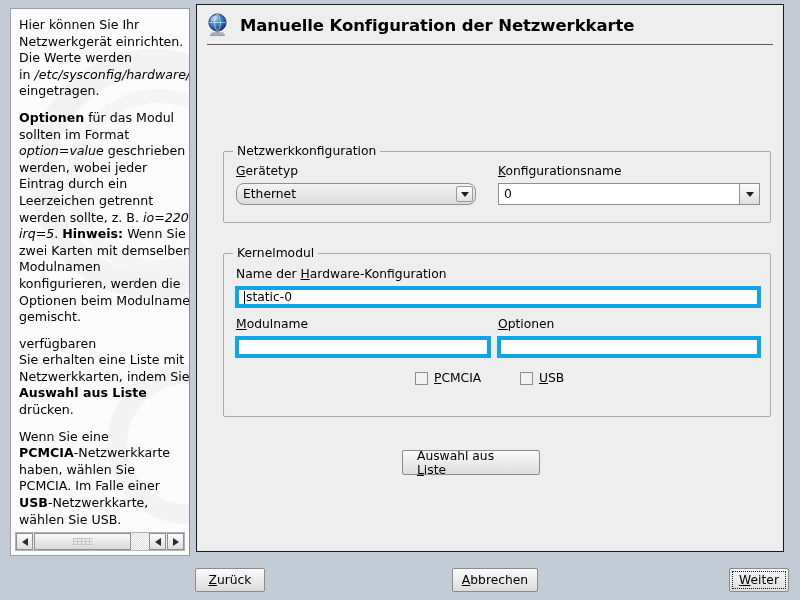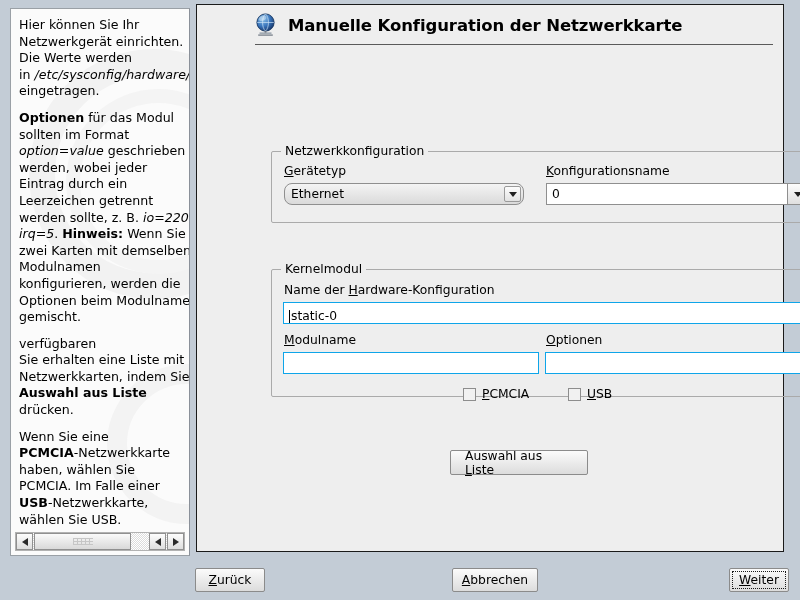--- a/index.html
+++ b/index.html
@@ -98,21 +98,20 @@
   .sb-right-group { margin-left: auto; display: flex; }
   .sb-right-group .sb-btn:first-child { margin-right: 1px; }
 
   
   .main-panel {
     position: absolute;
     left: 196px; top: 4px;
     width: 588px; height: 548px;
     background: #eeeeee;
     border: 1px solid #1a1a1a;
-    padding-left: 48px;
   }
   .main-title-row {
     display: flex; align-items: center;
     padding: 6px 0 0 8px;
     height: 34px;
   }
   .globe-icon { width: 26px; height: 26px; position: relative; flex: 0 0 auto; }
   .title-text {
     font-size: 16.5px;
     font-weight: bold;
@@ -133,21 +132,21 @@
     border-radius: 2px;
   }
   .group > legend, .group > .legend {
     position: absolute;
     top: -8px; left: 9px;
     background: #eeeeee;
     padding: 0 4px;
     font-size: 12.3px;
   }
   #group-network { left: 26px; top: 106px; width: 548px; height: 72px; }
-  #group-kernel  { left: 26px; top: 224px; width: 548px; height: 128px; }
+  #group-kernel  { left: 26px; top: 208px; width: 548px; height: 164px; }
 
   .field-label {
     position: absolute;
     font-size: 12.3px;
   }
   .field-label u { text-decoration: underline; }
 
   
   .combo-ro {
     position: absolute;
@@ -193,21 +192,21 @@
     border-left: 4.5px solid transparent;
     border-right: 4.5px solid transparent;
     border-top: 5.5px solid #1f1f1f;
   }
 
   
   .text-input {
     position: absolute;
     height: 22px;
     background: #ffffff;
-    border: 1px solid #0ea5e9;
+    border: 4px solid #0ea5e9;
     display: flex; align-items: flex-end;
     padding-left: 5px;
     font-size: 12.3px;
   }
   .caret {
     display: inline-block;
     width: 1px; height: 13px;
     background: #000;
     margin-right: 1px;
     vertical-align: middle;

